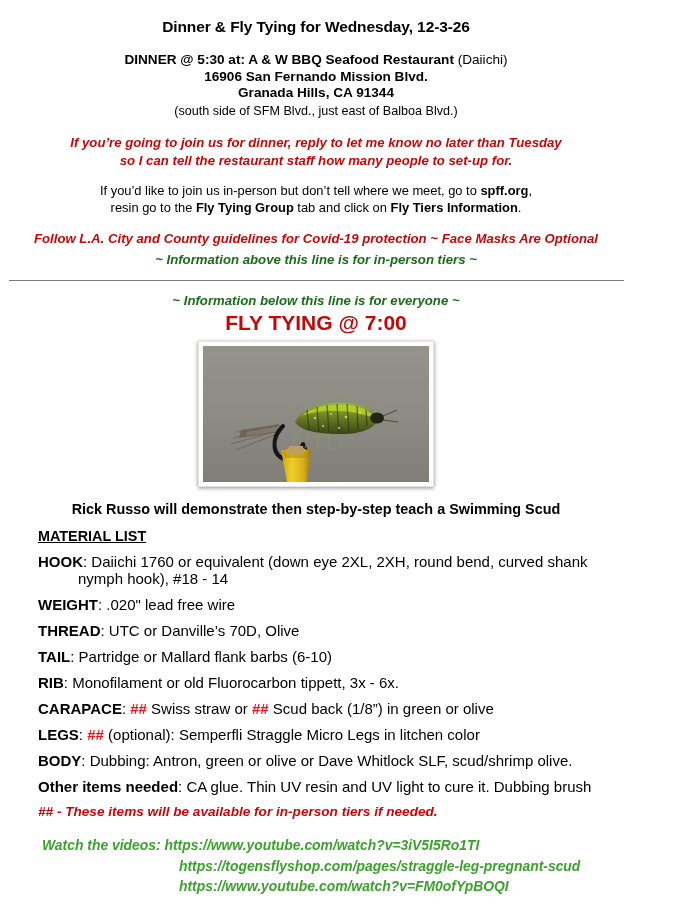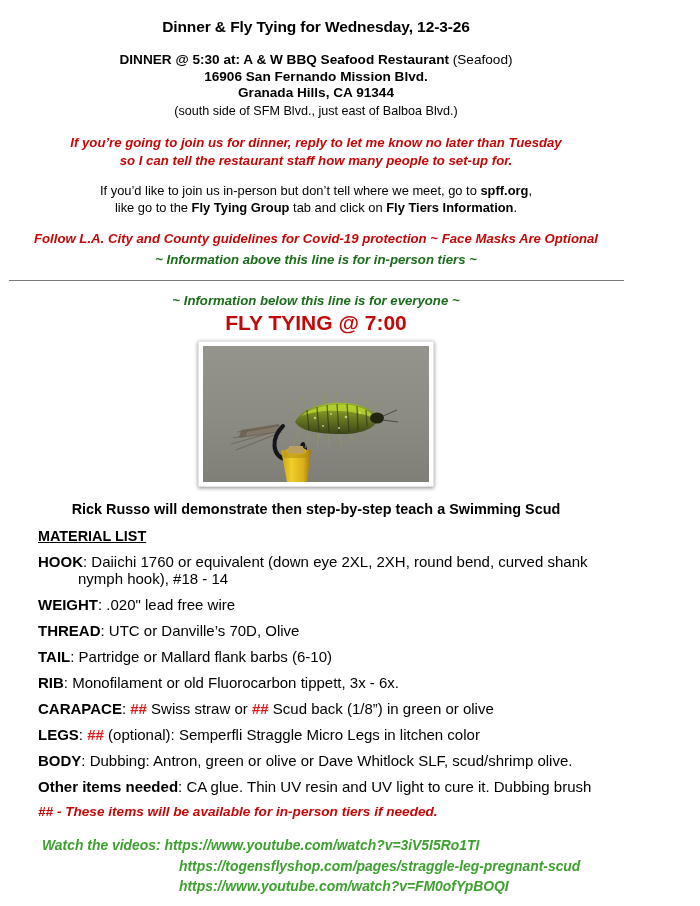--- a/index.html
+++ b/index.html
@@ -177,34 +177,34 @@
   .videos .indent { display: block; padding-left: 137px; }
 </style>
 </head>
 <body>
 
 <div class="page">
 
   <div class="doc-title">Dinner &amp; Fly Tying for Wednesday, 12-3-26</div>
 
   <div class="dinner-block">
-    <div class="dinner-line"><span>DINNER @ 5:30 at:  A &amp; W BBQ Seafood Restaurant</span><span class="light"> (Seafood)</span></div>
+    <div class="dinner-line"><span>DINNER @ 5:30 at:  A &amp; W BBQ Seafood Restaurant</span><span class="light"> (Daiichi)</span></div>
     <div class="dinner-line">16906 San Fernando Mission Blvd.</div>
     <div class="dinner-line">Granada Hills, CA 91344</div>
     <div class="dinner-sub">(south side of SFM Blvd., just east of Balboa Blvd.)</div>
   </div>
 
   <div class="notice-red">
     <div>If you’re going to join us for dinner, reply to let me know no later than Tuesday</div>
     <div>so I can tell the restaurant staff how many people to set-up for.</div>
   </div>
 
   <div class="inperson">
     <div><span>If you’d like to join us in-person but don’t tell where we meet, go to </span><b>spff.org</b><span>,</span></div>
-    <div><span>like go to the </span><b>Fly Tying Group</b><span> tab and click on </span><b>Fly Tiers Information</b><span>.</span></div>
+    <div><span>resin go to the </span><b>Fly Tying Group</b><span> tab and click on </span><b>Fly Tiers Information</b><span>.</span></div>
   </div>
 
   <div class="covid-red">Follow L.A. City and County guidelines for Covid-19 protection ~ Face Masks Are Optional</div>
   <div class="above-green">~  Information above this line is for in-person tiers  ~</div>
 
   <div class="divider"></div>
 
   <div class="below-green">~  Information below this line is for everyone  ~</div>
   <div class="flytying-red">FLY TYING @ 7:00</div>
 

